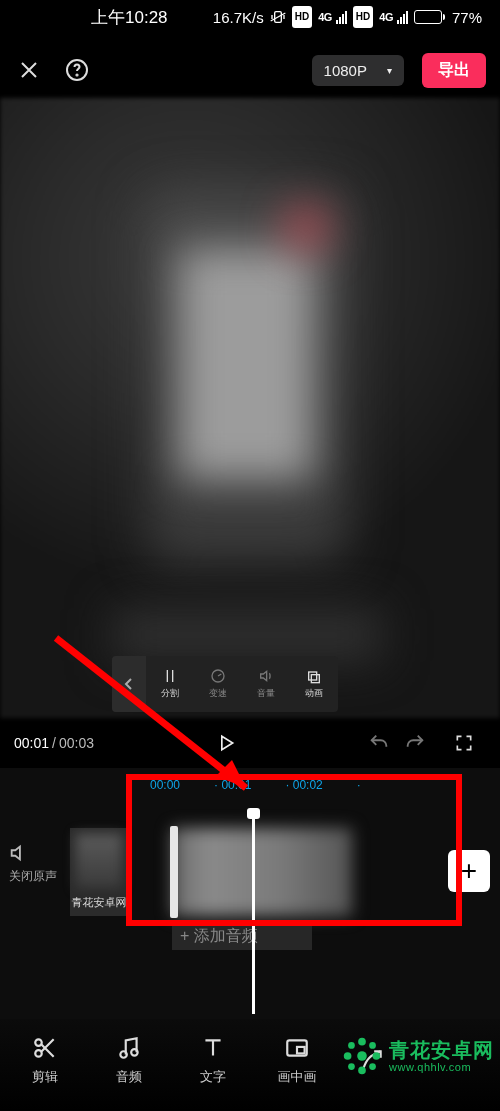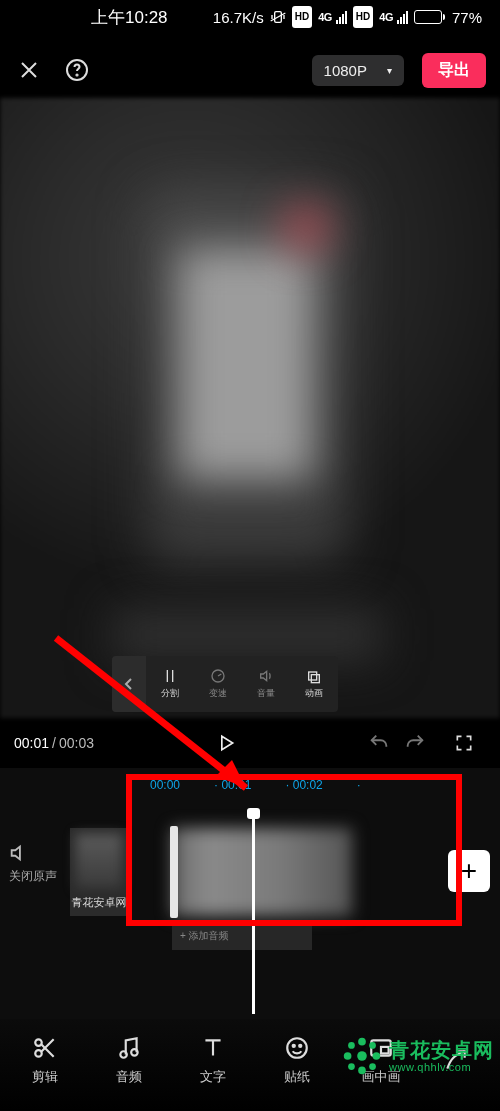--- a/index.html
+++ b/index.html
@@ -72,21 +72,21 @@
   .mute-col { position:absolute; left:8px; top:18px; width:50px; text-align:center; color:#aaa; font-size:12px; }
   .mute-col .mi { font-size:20px; display:block; margin-bottom:4px; }
   .cover-col { position:absolute; left:70px; top:4px; width:58px; height:88px; background:#2b2b2b; display:flex; align-items:flex-end; justify-content:center; color:#ddd; font-size:11px; padding-bottom:6px; text-align:center; }
   .cover-col::before { content:""; position:absolute; inset:6px 6px 28px 6px; background:linear-gradient(#5a5a5a,#3a3a3a); filter:blur(6px); }
   .clip-main { position:absolute; left:172px; top:4px; width:180px; height:88px;
     background:linear-gradient(90deg,#6a6a6a 0%, #8a8a8a 20%, #7a7a7a 60%, #555 100%);
     filter: blur(8px); border-radius:2px; }
   .clip-front { position:absolute; left:170px; top:2px; width:8px; height:92px; background:#e6e6e6; border-radius:2px; }
   .add-tail { position:absolute; left:354px; top:20px; height:56px; width:96px; background:#2e2e2e; color:#ddd; font-size:14px; display:flex; align-items:center; justify-content:center; }
   .add-clip { position:absolute; right:10px; top:26px; width:42px; height:42px; background:#fff; color:#000; border-radius:6px; display:flex; align-items:center; justify-content:center; font-size:28px; font-weight:300; }
-  .audio-strip { position:absolute; left:172px; top:98px; width:140px; height:28px; background:#272727; color:#888; font-size:10px; display:flex; align-items:center; padding-left:8px; }
+  .audio-strip { position:absolute; left:172px; top:98px; width:140px; height:28px; background:#272727; color:#888; font-size:16px; display:flex; align-items:center; padding-left:8px; }
   .playhead { position:absolute; left:252px; top:-10px; width:3px; height:200px; background:#fff; }
   .playhead::before { content:""; position:absolute; top:-6px; left:-5px; width:13px; height:11px; background:#fff; border-radius:3px; }
 
   .red-box { position:absolute; left:126px; top:774px; width:336px; height:152px; border:6px solid #f00; pointer-events:none; }
   .arrow-svg { position:absolute; left:46px; top:628px; width:240px; height:190px; pointer-events:none; }
 
   
   .bottom-bar { position:absolute; left:0; bottom:0; width:100%; height:92px;
     display:flex; align-items:center; padding:0 6px 10px 6px; gap:6px;
     background:linear-gradient(#0b0b0b,#000); }
@@ -296,31 +296,20 @@
     </span>
     <span>音频</span>
   </div>
   <div class="bb-item">
     <span class="bb-icon">
       <svg width="26" height="26" viewBox="0 0 24 24" stroke="#ddd" stroke-width="2" fill="none">
           <path d="M5 5h14M12 5v14"></path>
         </svg>
     </span>
     <span>文字</span>
-  </div>
-  <div class="bb-item">
-    <span class="bb-icon">
-      <svg width="26" height="26" viewBox="0 0 24 24" stroke="#ddd" stroke-width="2" fill="none">
-          <circle cx="12" cy="12" r="9"></circle>
-          <circle cx="9" cy="10" r="1" fill="#ddd"></circle>
-          <circle cx="15" cy="10" r="1" fill="#ddd"></circle>
-          <path d="M8 15c1 1.5 2.5 2 4 2s3-.5 4-2"></path>
-        </svg>
-    </span>
-    <span>贴纸</span>
   </div>
   <div class="bb-item">
     <span class="bb-icon">
       <svg width="26" height="26" viewBox="0 0 24 24" stroke="#ddd" stroke-width="2" fill="none">
           <rect x="3" y="5" width="18" height="14" rx="2"></rect>
           <rect x="12" y="11" width="7" height="6"></rect>
         </svg>
     </span>
     <span>画中画</span>
   </div>

